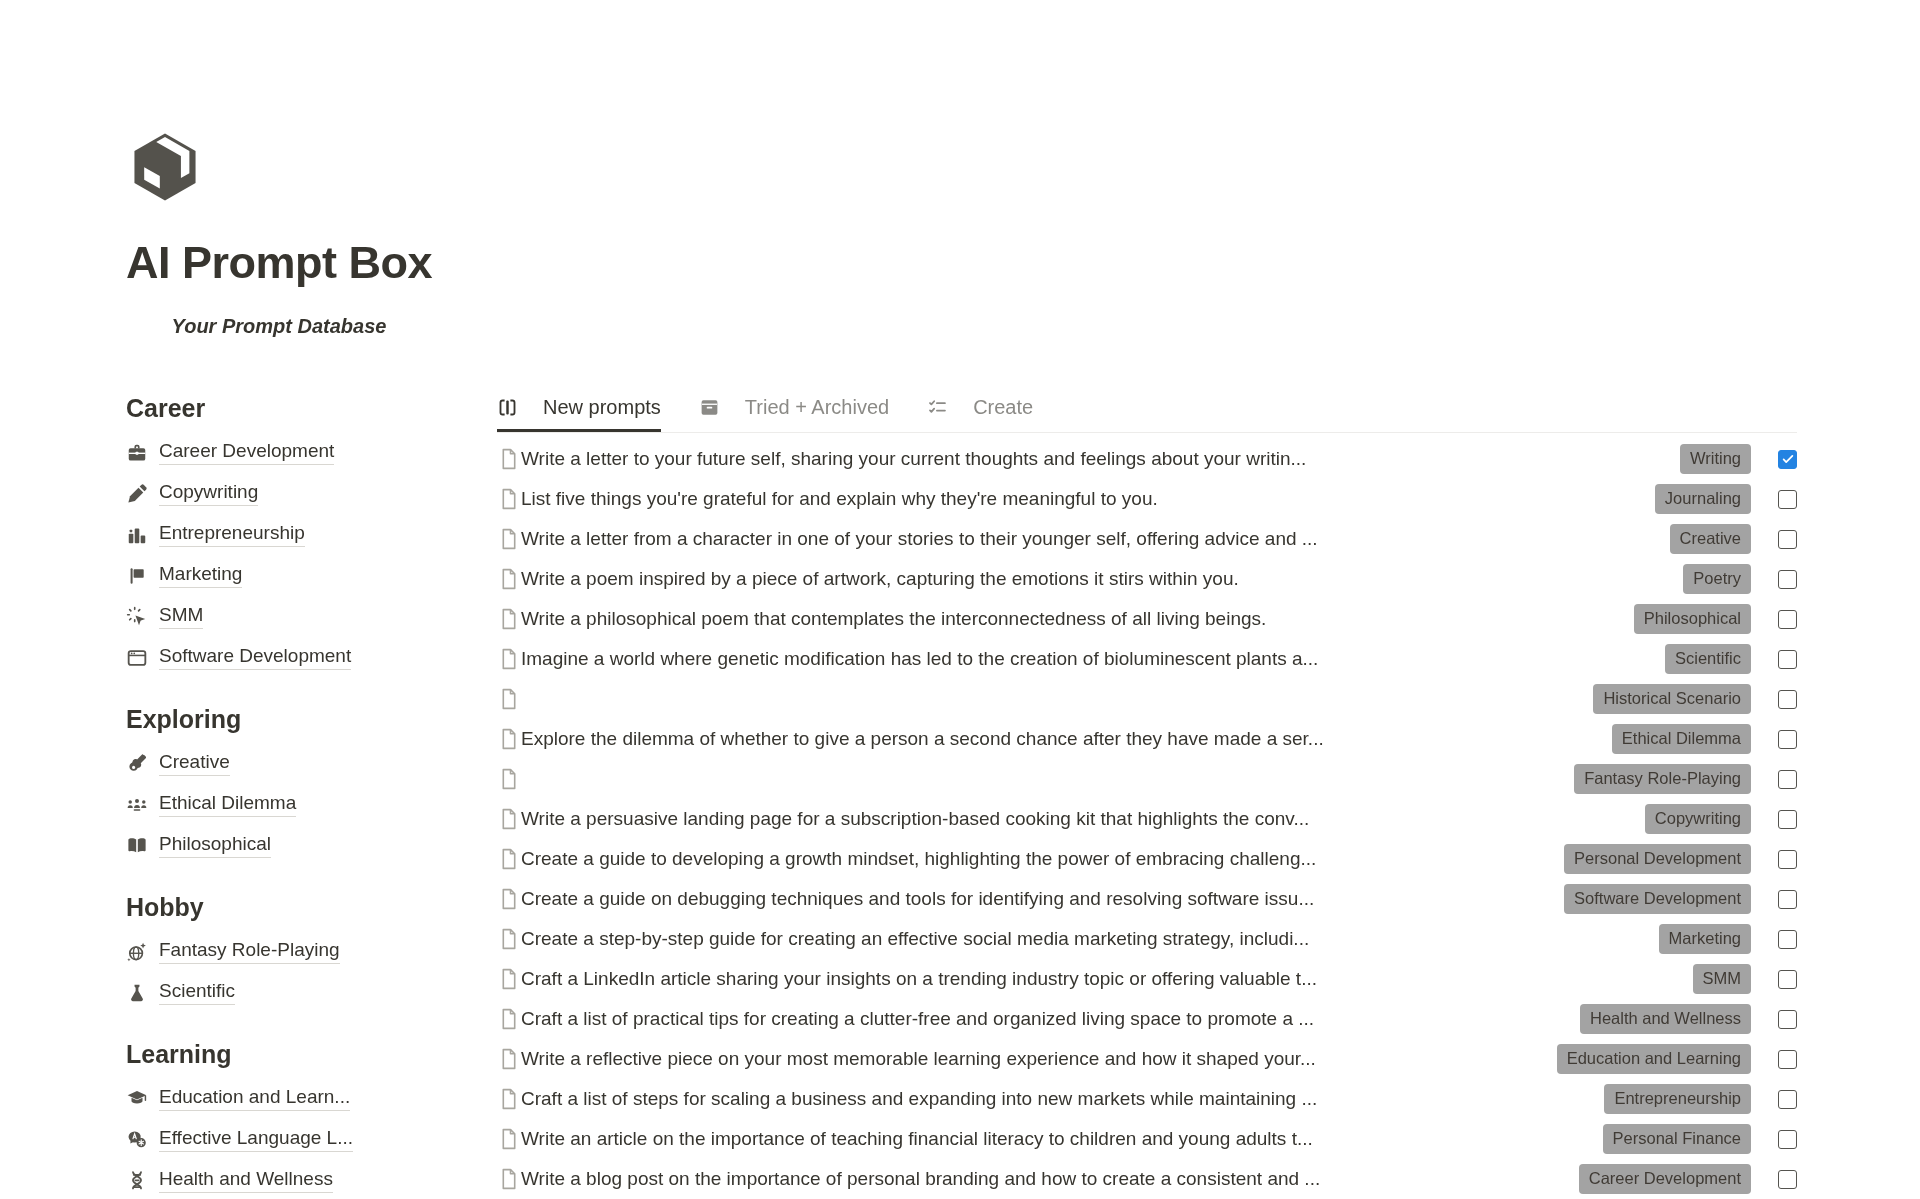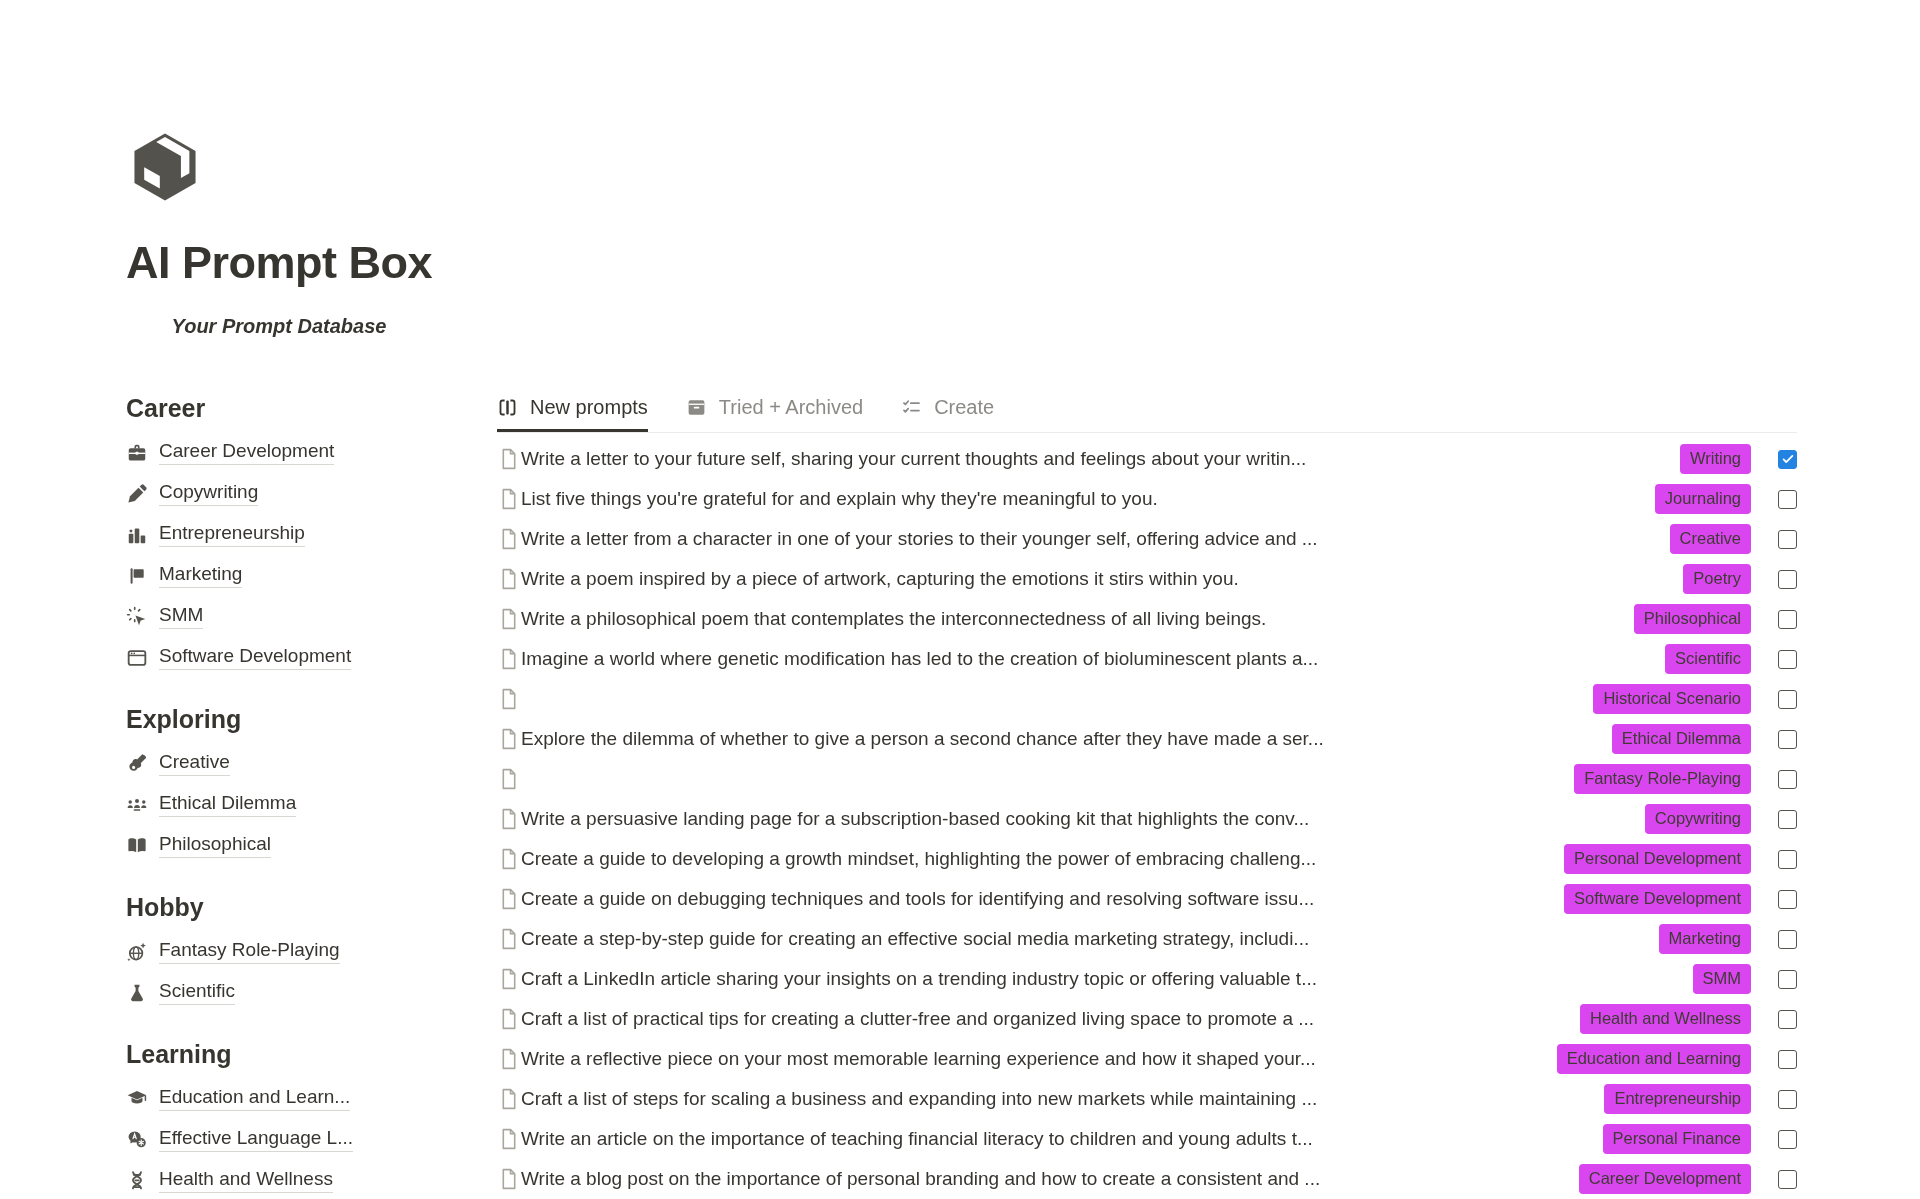--- a/index.html
+++ b/index.html
@@ -22,33 +22,33 @@
   .section { margin-bottom:23px; }
   .section-title { font-size:25px; font-weight:700; height:36px; display:flex; align-items:center; margin-bottom:6px; }
   .side-item { height:41px; display:flex; align-items:center; gap:11px; cursor:pointer; }
   .side-item .icon { width:22px; height:22px; color:#56544E; flex:none; display:flex; }
   .icon svg { width:100%; height:100%; display:block; }
   .side-label { font-size:19px; border-bottom:1px solid #D9D7D2; padding-bottom:2px; white-space:nowrap; }
 
   
   .main { position:absolute; left:497px; top:386px; width:1300px; }
   .tabs { display:flex; gap:38px; border-bottom:1px solid #EDECEA; height:47px; align-items:flex-start; }
-  .tab { display:flex; align-items:center; gap:12px; font-size:20px; color:#8B8A86; cursor:pointer;
+  .tab { display:flex; align-items:center; gap:25px; font-size:20px; color:#8B8A86; cursor:pointer;
          height:46px; border-bottom:3px solid transparent; margin-bottom:-1px; }
   .tab .icon { width:21px; height:21px; color:#8B8A86; }
   .tab.active { color:#37352F; border-bottom-color:#37352F; font-weight:400; }
   .tab.active .icon { color:#37352F; }
 
   .rows { margin-top:6px; }
   .row { height:40px; display:flex; align-items:center; }
   .row .icon.page-ic { width:24px; height:24px; color:#A8A69F; flex:none; display:flex; }
   .row-title { font-size:19px; white-space:nowrap; overflow:hidden; cursor:pointer; }
   .row-title .u { border-bottom:1px solid #DCDAD4; padding-bottom:3px; }
   .row-right { margin-left:auto; display:flex; align-items:center; gap:27px; flex:none; }
-  .pill { background:#d946ef; color:#403B35; font-size:16.5px; line-height:1; padding:6px 10px 7px;
+  .pill { background:#a3a3a3; color:#403B35; font-size:16.5px; line-height:1; padding:6px 10px 7px;
           border-radius:4px; white-space:nowrap; }
   .cb { width:19px; height:19px; border:1.8px solid #55544F; border-radius:3px; background:#fff;
         flex:none; cursor:pointer; display:flex; align-items:center; justify-content:center; }
   .cb.checked { background:#2383E2; border-color:#2383E2; }
   .cb svg { width:14px; height:14px; display:block; }
 </style>
 </head>
 <body>
 
 <div class="page">

